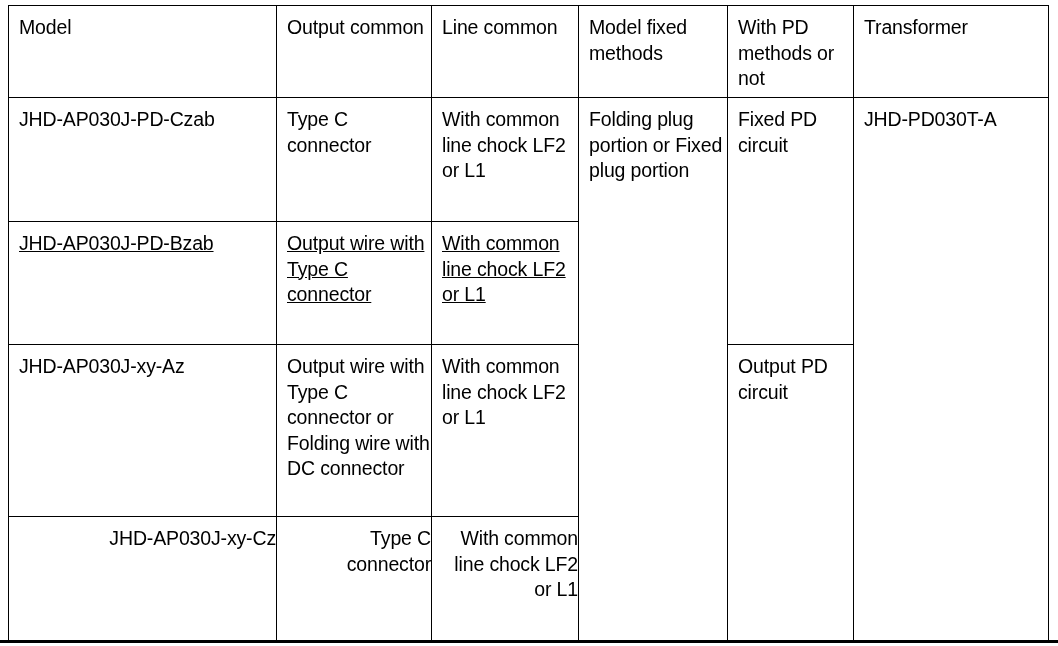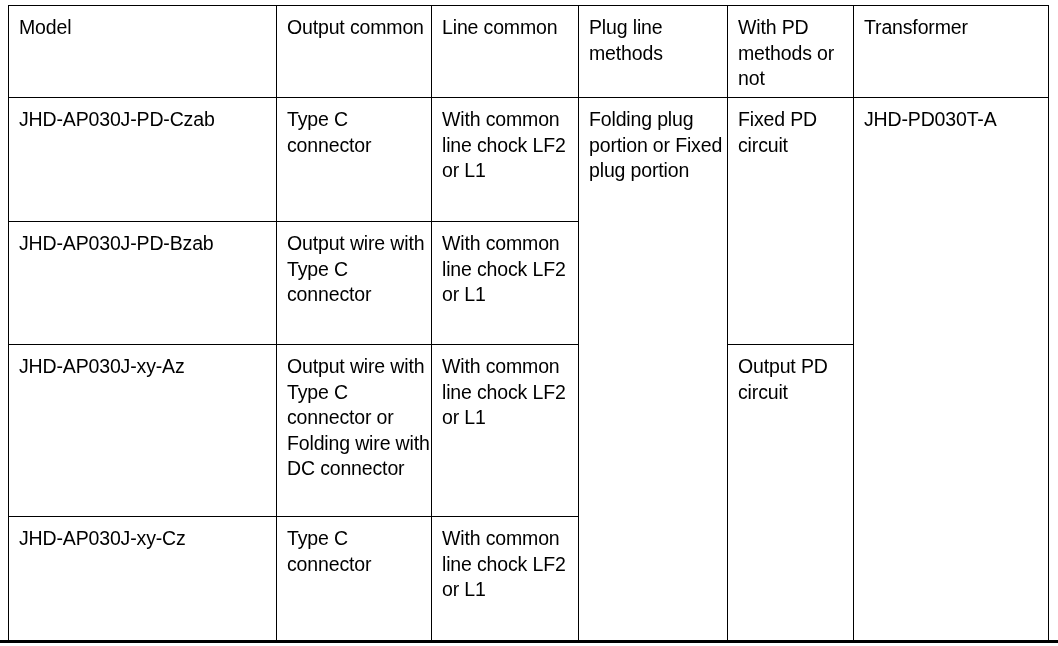--- a/index.html
+++ b/index.html
@@ -46,23 +46,23 @@
   
   .c0 { width: 268px; }
   .c1 { width: 155px; }
   .c2 { width: 147px; }
   .c3 { width: 149px; }
   .c4 { width: 126px; }
   .c5 { width: 195px; }
 
   .row-head td { height: 82px; }
   .row-1 td { height: 114px; }
-  .row-2 td { height: 113px; }
+  .row-2 td { height: 113px; text-decoration: underline; }
   .row-3 td { height: 162px; }
-  .row-4 td { height: 114px; }
+  .row-4 td { height: 114px; text-align: right; }
 
   .bottom-rule {
     position: absolute;
     left: 0;
     top: 640px;
     width: 1058px;
     height: 3px;
     background: #000000;
   }
 </style>
@@ -78,21 +78,21 @@
         <col class="c2">
         <col class="c3">
         <col class="c4">
         <col class="c5">
     </colgroup>
     <tbody>
       <tr class="row-head">
         <td>Model</td>
         <td>Output common</td>
         <td>Line common</td>
-        <td>Plug line methods</td>
+        <td>Model fixed methods</td>
         <td>With PD methods or not</td>
         <td>Transformer</td>
       </tr>
 
       <tr class="row-1">
         <td>JHD-AP030J-PD-Czab</td>
         <td>Type C connector</td>
         <td>With common line chock LF2 or L1</td>
         <td rowspan="4">Folding plug portion or Fixed plug portion</td>
         <td rowspan="2">Fixed PD circuit</td>

